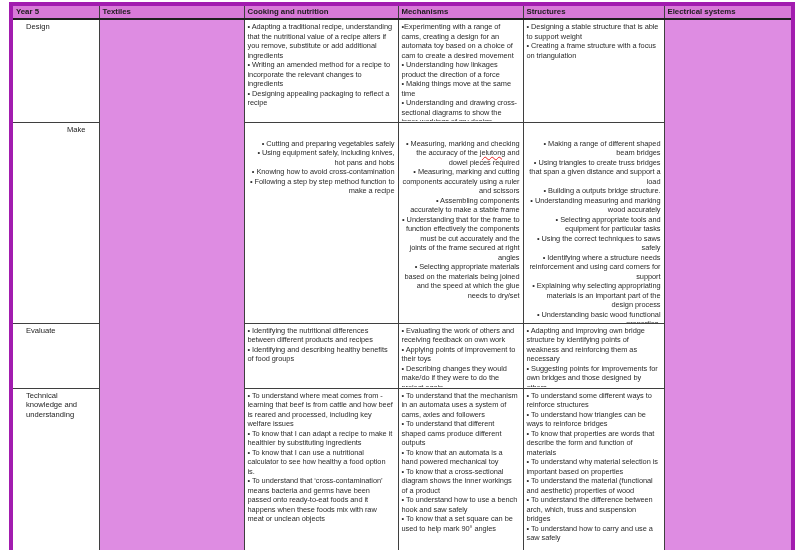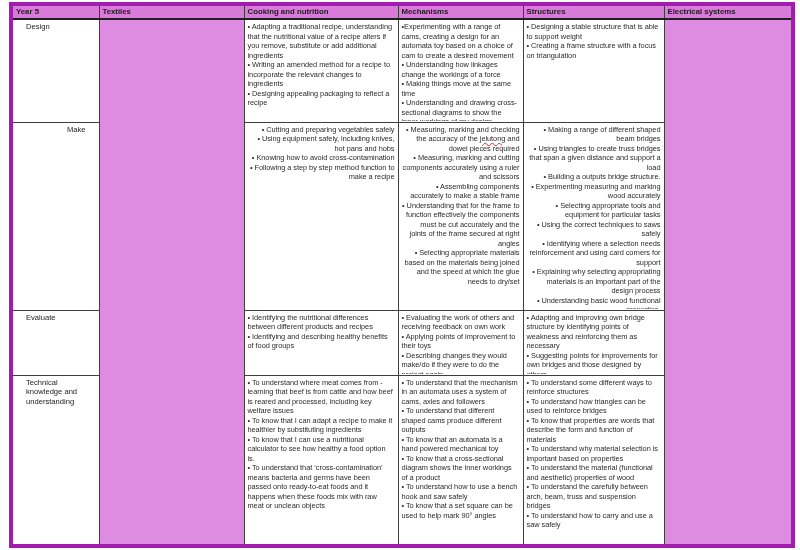--- a/index.html
+++ b/index.html
@@ -18,21 +18,21 @@
     text-align:left;padding:1px 3px;
     border-bottom:2px solid #1f1f1f;
     white-space:nowrap;overflow:hidden;
   }
   td.fill{background:var(--magenta-fill,#de8ce2);}
   td.label-cell{font-size:7.6px;color:#222;padding:2px 13px;line-height:9.6px;}
   td.content-cell{padding:0;}
   .cellbox{overflow:hidden;padding:2px 3px 0 3px;}
   .bullet{font-size:7.4px;line-height:9.5px;color:#2b2b2b;letter-spacing:-0.05px;}
   tr.r0{height:103px;} tr.r1{height:188px;text-align:right;} tr.r2{height:65px;} tr.r3{height:170px;margin-left:44px;}
-  .r0 .cellbox{height:99px;} .r1 .cellbox{height:184px;}
+  .r0 .cellbox{height:99px;} .r1 .cellbox{height:184px;margin-top:14px;}
   .r2 .cellbox{height:61px;} .r3 .cellbox{height:166px;}
   .misspell{text-decoration:underline wavy #ee2222;text-decoration-thickness:1px;text-underline-offset:1px;}
 </style>
 </head>
 <body>
 
 <div class="page">
   <table class="curriculum">
     <colgroup>
       <col style="width:88px">
@@ -59,21 +59,21 @@
           <td class="content-cell">
             <div class="cellbox">
               <div class="bullet">• Adapting a traditional recipe, understanding that the nutritional value of a recipe alters if you remove, substitute or add additional ingredients</div>
               <div class="bullet">• Writing an amended method for a recipe to incorporate the relevant changes to ingredients</div>
               <div class="bullet">• Designing appealing packaging to reflect a recipe</div>
             </div>
           </td>
           <td class="content-cell">
             <div class="cellbox">
               <div class="bullet">•Experimenting with a range of cams, creating a design for an automata toy based on a choice of cam to create a desired movement</div>
-              <div class="bullet">• Understanding how linkages change the workings of a force</div>
+              <div class="bullet">• Understanding how linkages product the direction of a force</div>
               <div class="bullet">• Making things move at the same time</div>
               <div class="bullet">• Understanding and drawing cross-sectional diagrams to show the inner-workings of my design</div>
             </div>
           </td>
           <td class="content-cell">
             <div class="cellbox">
               <div class="bullet">• Designing a stable structure that is able to support weight</div>
               <div class="bullet">• Creating a frame structure with a focus on triangulation</div>
             </div>
           </td>
@@ -96,24 +96,24 @@
               <div class="bullet">• Assembling components accurately to make a stable frame</div>
               <div class="bullet">• Understanding that for the frame to function effectively the components must be cut accurately and the joints of the frame secured at right angles</div>
               <div class="bullet">• Selecting appropriate materials based on the materials being joined and the speed at which the glue needs to dry/set</div>
             </div>
           </td>
           <td class="content-cell">
             <div class="cellbox">
               <div class="bullet">• Making a range of different shaped beam bridges</div>
               <div class="bullet">• Using triangles to create truss bridges that span a given distance and support a load</div>
               <div class="bullet">• Building a outputs bridge structure.</div>
-              <div class="bullet">• Experimenting measuring and marking wood accurately</div>
+              <div class="bullet">• Understanding measuring and marking wood accurately</div>
               <div class="bullet">• Selecting appropriate tools and equipment for particular tasks</div>
               <div class="bullet">• Using the correct techniques to saws safely</div>
-              <div class="bullet">• Identifying where a selection needs reinforcement and using card corners for support</div>
+              <div class="bullet">• Identifying where a structure needs reinforcement and using card corners for support</div>
               <div class="bullet">• Explaining why selecting appropriating materials is an important part of the design process</div>
               <div class="bullet">• Understanding basic wood functional properties.</div>
             </div>
           </td>
         </tr>
         <tr class="r2">
           <td class="label-cell">Evaluate</td>
           <td class="content-cell">
             <div class="cellbox">
               <div class="bullet">• Identifying the nutritional differences between different products and recipes</div>
@@ -150,24 +150,24 @@
               <div class="bullet">• To understand that different shaped cams produce different outputs</div>
               <div class="bullet">• To know that an automata is a hand powered mechanical toy</div>
               <div class="bullet">• To know that a cross-sectional diagram shows the inner workings of a product</div>
               <div class="bullet">• To understand how to use a bench hook and saw safely</div>
               <div class="bullet">• To know that a set square can be used to help mark 90° angles</div>
             </div>
           </td>
           <td class="content-cell">
             <div class="cellbox">
               <div class="bullet">• To understand some different ways to reinforce structures</div>
-              <div class="bullet">• To understand how triangles can be used to reinforce bridges</div>
+              <div class="bullet">• To understand how triangles can be ways to reinforce bridges</div>
               <div class="bullet">• To know that properties are words that describe the form and function of materials</div>
               <div class="bullet">• To understand why material selection is important based on properties</div>
               <div class="bullet">• To understand the material (functional and aesthetic) properties of wood</div>
-              <div class="bullet">• To understand the carefully between arch, beam, truss and suspension bridges</div>
+              <div class="bullet">• To understand the difference between arch, which, truss and suspension bridges</div>
               <div class="bullet">• To understand how to carry and use a saw safely</div>
             </div>
           </td>
         </tr>
       </tbody>
   </table>
 </div>
 
 </body></html>

